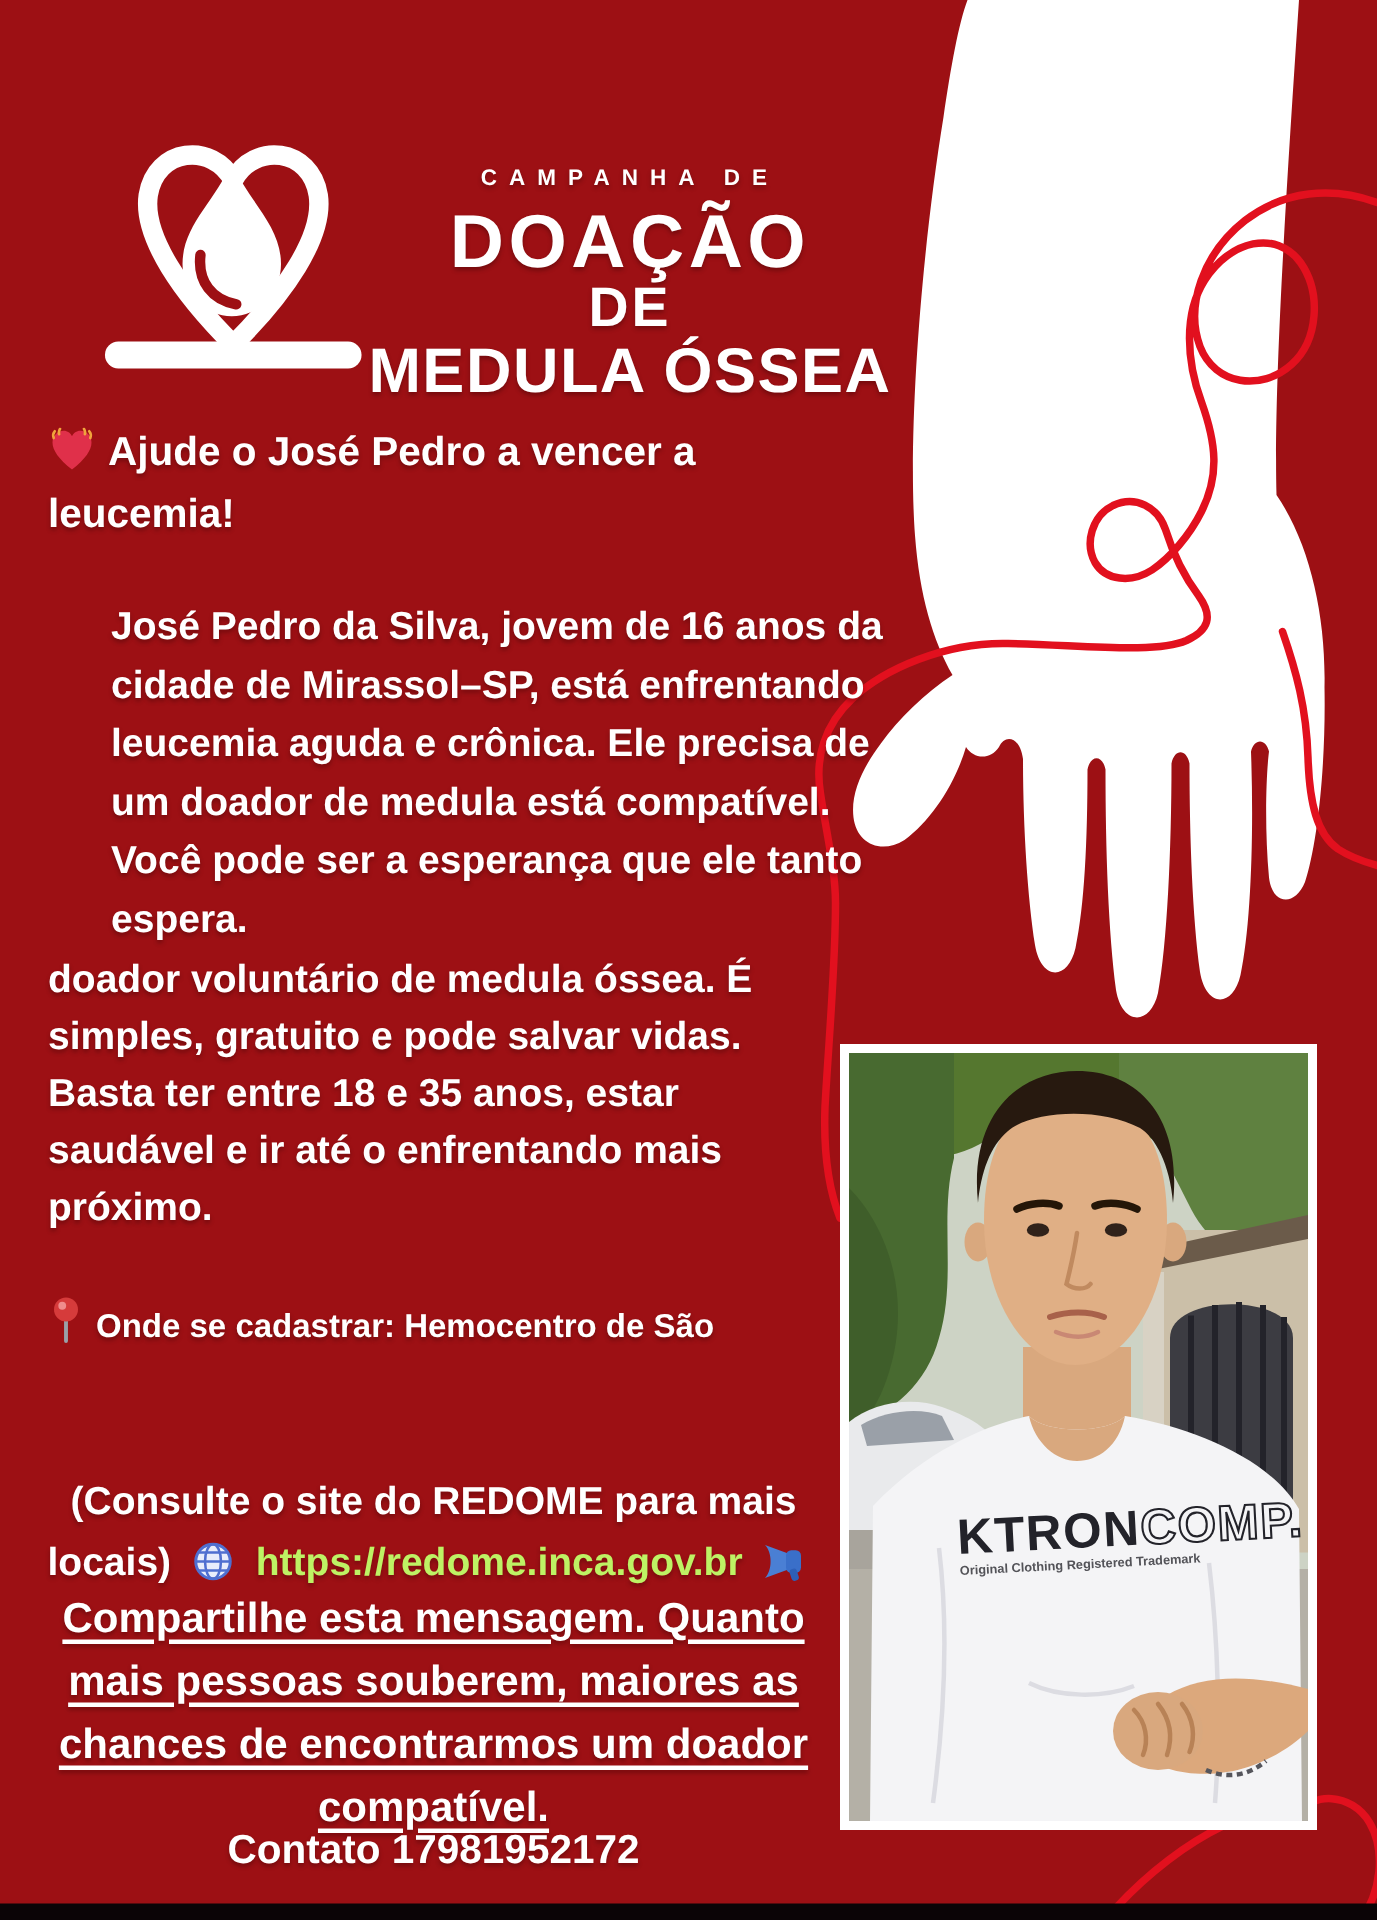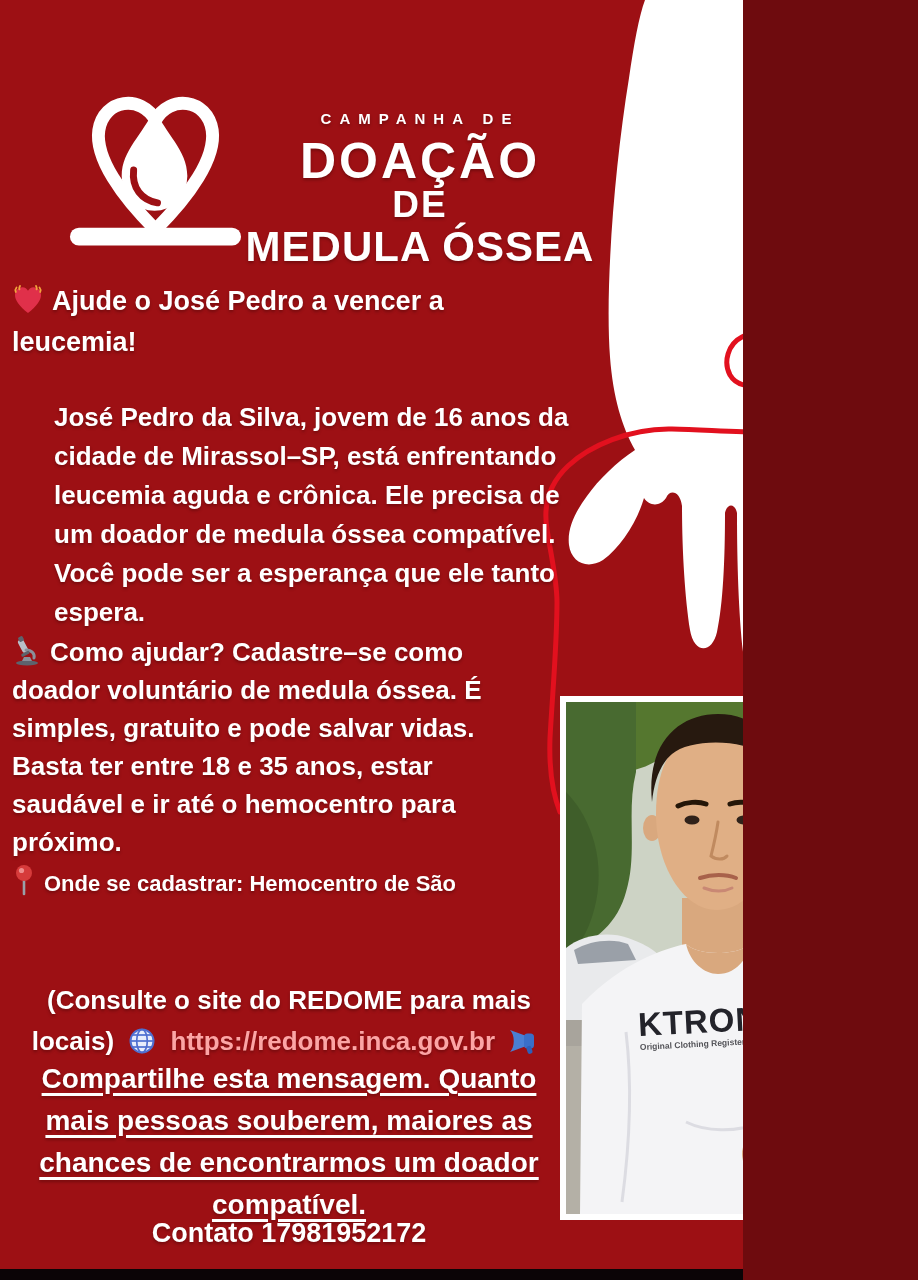--- a/index.html
+++ b/index.html
@@ -1,45 +1,45 @@
 <!DOCTYPE html>
 <html><head>
 <meta charset="utf-8">
 <style>
   html,body{margin:0;padding:0;background:#6e0b0e;}
   .page{
-    position:relative;width:743px;height:1280px;overflow:hidden;
+    position:relative;width:918px;height:1280px;overflow:hidden;
     background:#9d1014;
     font-family:"Liberation Sans",sans-serif;color:#ffffff;
   }
   svg{display:block}
   .art{position:absolute;left:0;top:0;pointer-events:none;}
   
   .logo{position:absolute;left:64px;top:78px;width:184px;height:194px;}
   .titles{position:absolute;left:245px;top:110px;width:350px;text-align:center;
           text-shadow:0 2px 3px rgba(40,0,0,.35);}
   .kicker{font-size:15px;font-weight:bold;letter-spacing:8px;margin-bottom:9px;}
   .t1{font-size:50px;font-weight:bold;letter-spacing:3px;line-height:50px;text-align:center;}
   .t2{font-size:37px;font-weight:bold;letter-spacing:2px;line-height:38px;}
   .t3{font-size:42px;font-weight:bold;letter-spacing:1px;line-height:45px;}
   
-  .block{position:absolute;left:0;width:572px;padding-left:12px;box-sizing:border-box;
+  .block{position:absolute;left:0;width:572px;padding-left:32px;box-sizing:border-box;
          font-weight:bold;text-shadow:0 2px 3px rgba(40,0,0,.35);}
   .block .ln{display:block;}
   .intro{top:281px;font-size:27px;line-height:41px;}
   .about{top:398px;font-size:26px;line-height:39px;margin-left:42px;}
   .help{top:633px;font-size:26px;line-height:38px;}
   .where{top:864px;font-size:22px;line-height:39px;}
   .site{top:980px;font-size:26px;line-height:41px;text-align:center;width:578px;padding-left:0;}
   .share{top:1058px;font-size:28px;line-height:42px;text-align:center;width:578px;padding-left:0;}
   .share .ln{text-decoration:underline;text-decoration-thickness:2.5px;text-underline-offset:5px;}
   .contact{top:1218px;font-size:27px;text-align:center;width:578px;padding-left:0;}
   .emoji{display:inline-block;vertical-align:-5px;margin-right:8px;}
   .emoji.small{margin:0 6px;vertical-align:-6px;}
-  .url{color:#fca5a5;}
+  .url{color:#bef264;}
   
   .photo{position:absolute;left:560px;top:696px;width:306px;height:512px;
          border:6px solid #ffffff;background:#cdd3c5;}
   .photo svg{width:100%;height:100%;}
   
   .blackbar{position:absolute;left:0;top:1269px;width:918px;height:11px;background:#0b0406;}
 </style>
 </head>
 <body>
 
@@ -100,42 +100,30 @@
         </svg>
       </span><span>Ajude o José Pedro a vencer a</span>
     </span>
     <span class="ln">leucemia!</span>
   </div>
 
   <div class="block about">
     <span class="ln">José Pedro da Silva, jovem de 16 anos da</span>
     <span class="ln">cidade de Mirassol–SP, está enfrentando</span>
     <span class="ln">leucemia aguda e crônica. Ele precisa de</span>
-    <span class="ln">um doador de medula óssea compatível.</span>
+    <span class="ln">um doador de medula está compatível.</span>
     <span class="ln">Você pode ser a esperança que ele tanto</span>
     <span class="ln">espera.</span>
   </div>
 
   <div class="block help">
-    <span class="ln">
-      <span class="emoji">
-        <svg width="30" height="30" viewBox="0 0 30 30">
-          <ellipse cx="15" cy="27" rx="11" ry="2.5" fill="#5d636d"></ellipse>
-          <path d="M10 25 L20 25 L18 21 L12 21 Z" fill="#8a909b"></path>
-          <rect x="8" y="3" width="6" height="14" rx="2.5" transform="rotate(-28 11 10)" fill="#b9bec7"></rect>
-          <rect x="6.5" y="0.5" width="5" height="5" rx="1.5" transform="rotate(-28 9 3)" fill="#5d636d"></rect>
-          <path d="M14 14 C20 14 23 18 22 22" fill="none" stroke="#8a909b" stroke-width="3" stroke-linecap="round"></path>
-          <rect x="9" y="16.5" width="9" height="3" rx="1.5" transform="rotate(-28 13 18)" fill="#5d636d"></rect>
-        </svg>
-      </span><span>Como ajudar? Cadastre–se como</span>
-    </span>
     <span class="ln">doador voluntário de medula óssea. É</span>
     <span class="ln">simples, gratuito e pode salvar vidas.</span>
     <span class="ln">Basta ter entre 18 e 35 anos, estar</span>
-    <span class="ln">saudável e ir até o hemocentro para</span>
+    <span class="ln">saudável e ir até o enfrentando mais</span>
     <span class="ln">próximo.</span>
   </div>
 
   <div class="block where">
     <span class="ln">
       <span class="emoji">
         <svg width="24" height="32" viewBox="0 0 24 32">
           <line x1="12" y1="16" x2="12" y2="30" stroke="#9aa0a8" stroke-width="2.6" stroke-linecap="round"></line>
           <circle cx="12" cy="9" r="8" fill="#d63b3b"></circle>
           <circle cx="9.5" cy="6.5" r="2.6" fill="#ef8d8d"></circle>

